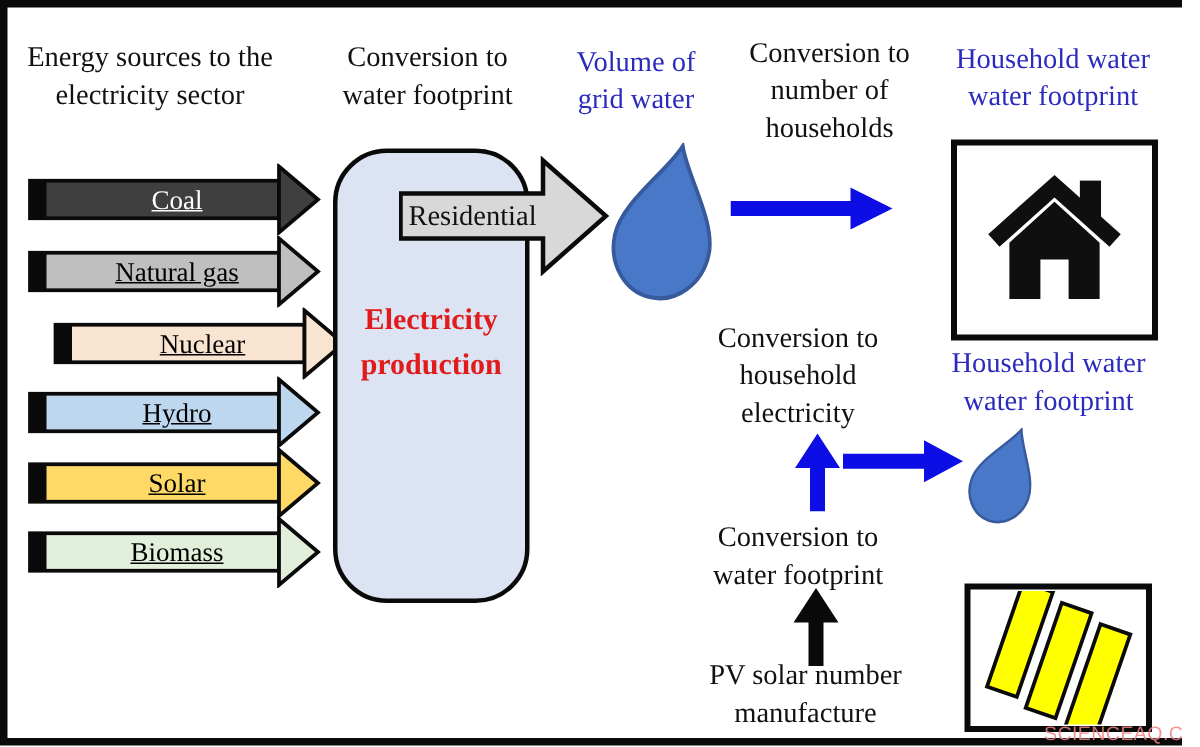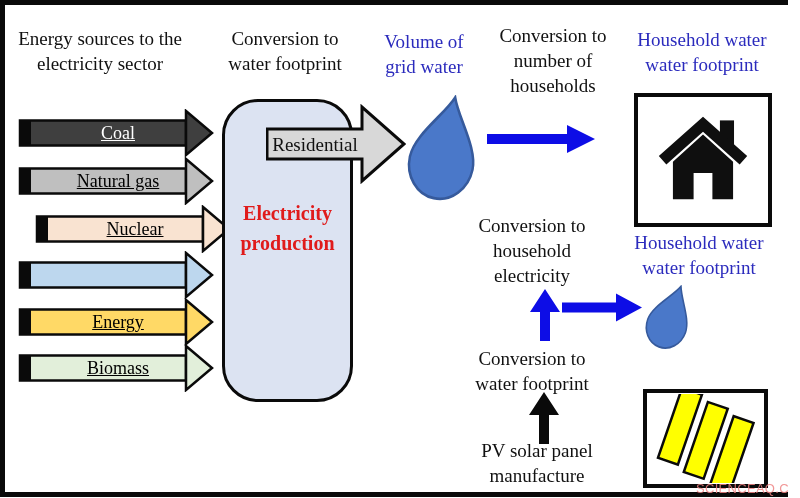--- a/index.html
+++ b/index.html
@@ -96,28 +96,29 @@
       <rect class="tail" x="2" y="11.5" width="11" height="25"></rect>
     </svg>
     <div class="label">Nuclear</div>
   </div>
   <div class="source-arrow" style="left: 18px; top: 251px; --fill: #bdd7ee; --text: #000000;">
     <svg width="196" height="48" viewBox="0 0 196 48">
       <rect class="shape" x="2" y="11.5" width="166" height="25"></rect>
       <polygon class="shape" points="168,2 194,24 168,46"></polygon>
       <rect class="tail" x="2" y="11.5" width="11" height="25"></rect>
     </svg>
+    <div class="label">Hydro</div>
   </div>
   <div class="source-arrow" style="left: 18px; top: 298px; --fill: #ffd966; --text: #000000;">
     <svg width="196" height="48" viewBox="0 0 196 48">
       <rect class="shape" x="2" y="11.5" width="166" height="25"></rect>
       <polygon class="shape" points="168,2 194,24 168,46"></polygon>
       <rect class="tail" x="2" y="11.5" width="11" height="25"></rect>
     </svg>
-    <div class="label">Energy</div>
+    <div class="label">Solar</div>
   </div>
   <div class="source-arrow" style="left: 18px; top: 344px; --fill: #e2efda; --text: #000000;">
     <svg width="196" height="48" viewBox="0 0 196 48">
       <rect class="shape" x="2" y="11.5" width="166" height="25"></rect>
       <polygon class="shape" points="168,2 194,24 168,46"></polygon>
       <rect class="tail" x="2" y="11.5" width="11" height="25"></rect>
     </svg>
     <div class="label">Biomass</div>
   </div>
 
@@ -154,21 +155,21 @@
   </div>
   <div class="txt blue" style="left:614px;top:230px;width:170px;">
     <div>Household water</div>
     <div>water footprint</div>
   </div>
   <div class="txt" style="left:447px;top:346px;width:170px;">
     <div>Conversion to</div>
     <div>water footprint</div>
   </div>
   <div class="txt" style="left:452px;top:438px;width:170px;">
-    <div>PV solar panel</div>
+    <div>PV solar number</div>
     <div>manufacture</div>
   </div>
 
   <svg class="barrow" style="left:530px;top:289px;" width="30" height="52" viewBox="0 0 30 52">
     <path d="M15,0 L30,23 L20,23 L20,52 L10,52 L10,23 L0,23 Z"></path>
   </svg>
 
   <svg class="barrow" style="left:562px;top:293px;" width="82" height="29" viewBox="0 0 82 29">
     <path d="M0,9.5 H54 V0.5 L80,14.5 L54,28.5 V19.5 H0 Z"></path>
   </svg>

